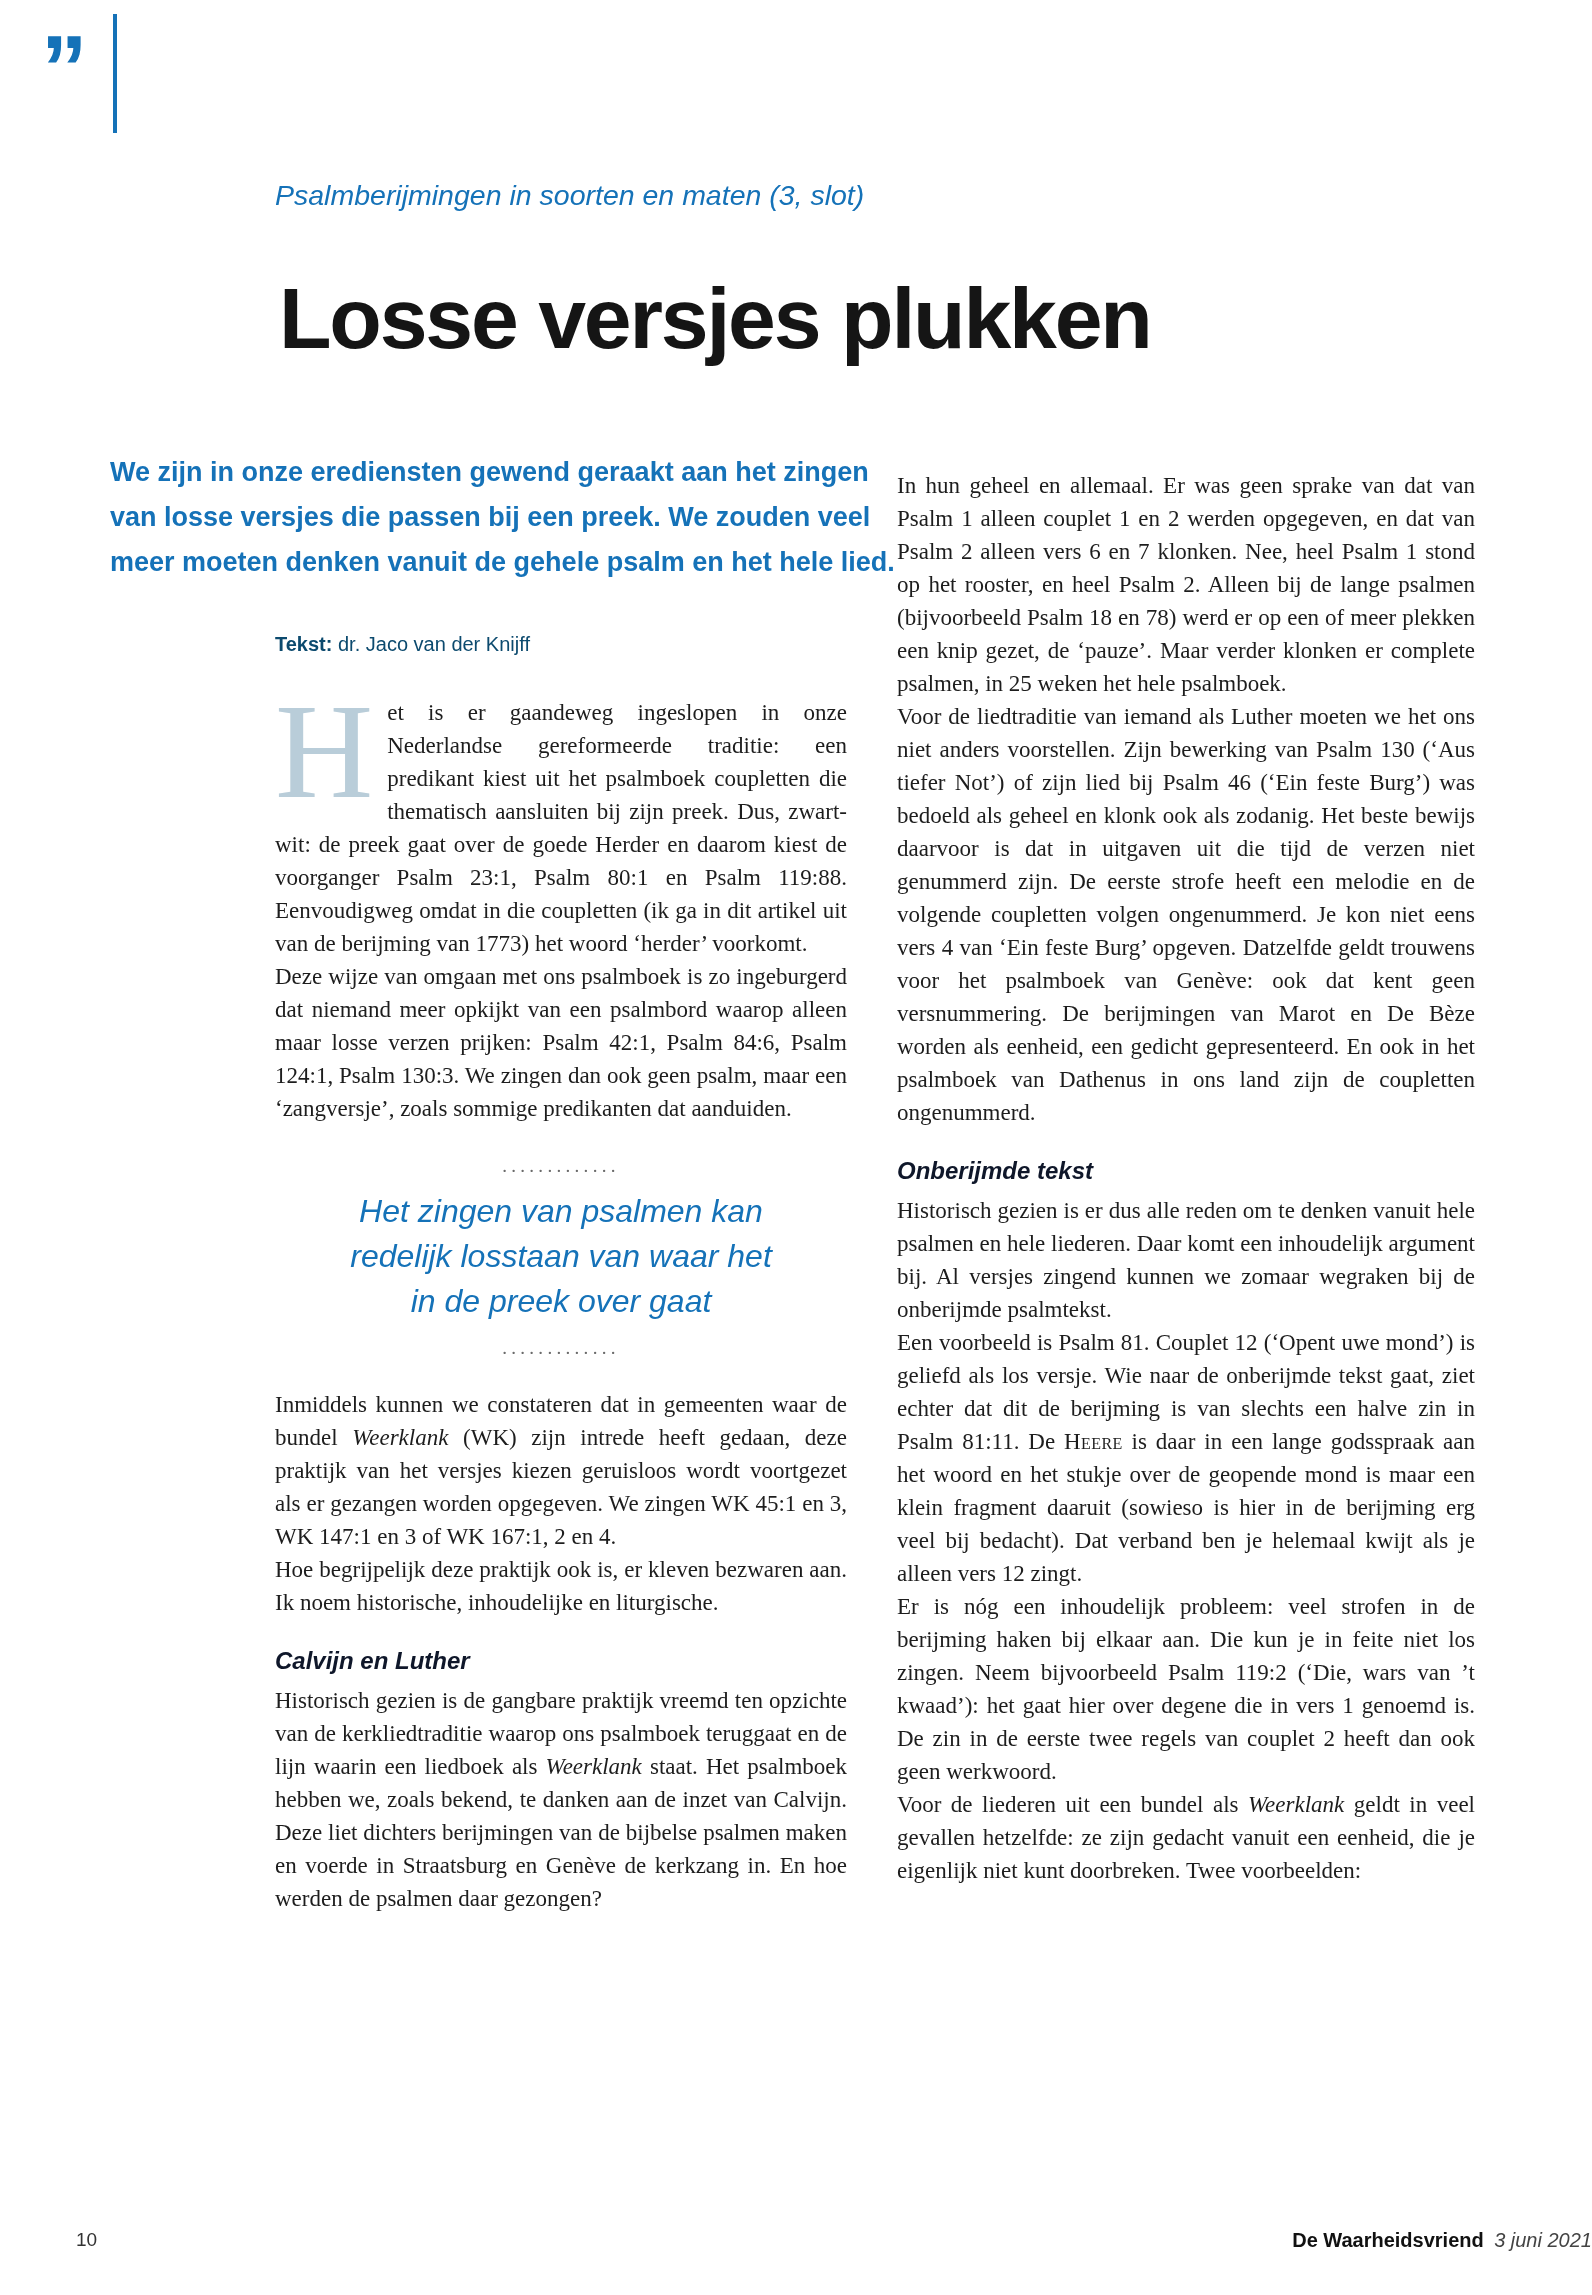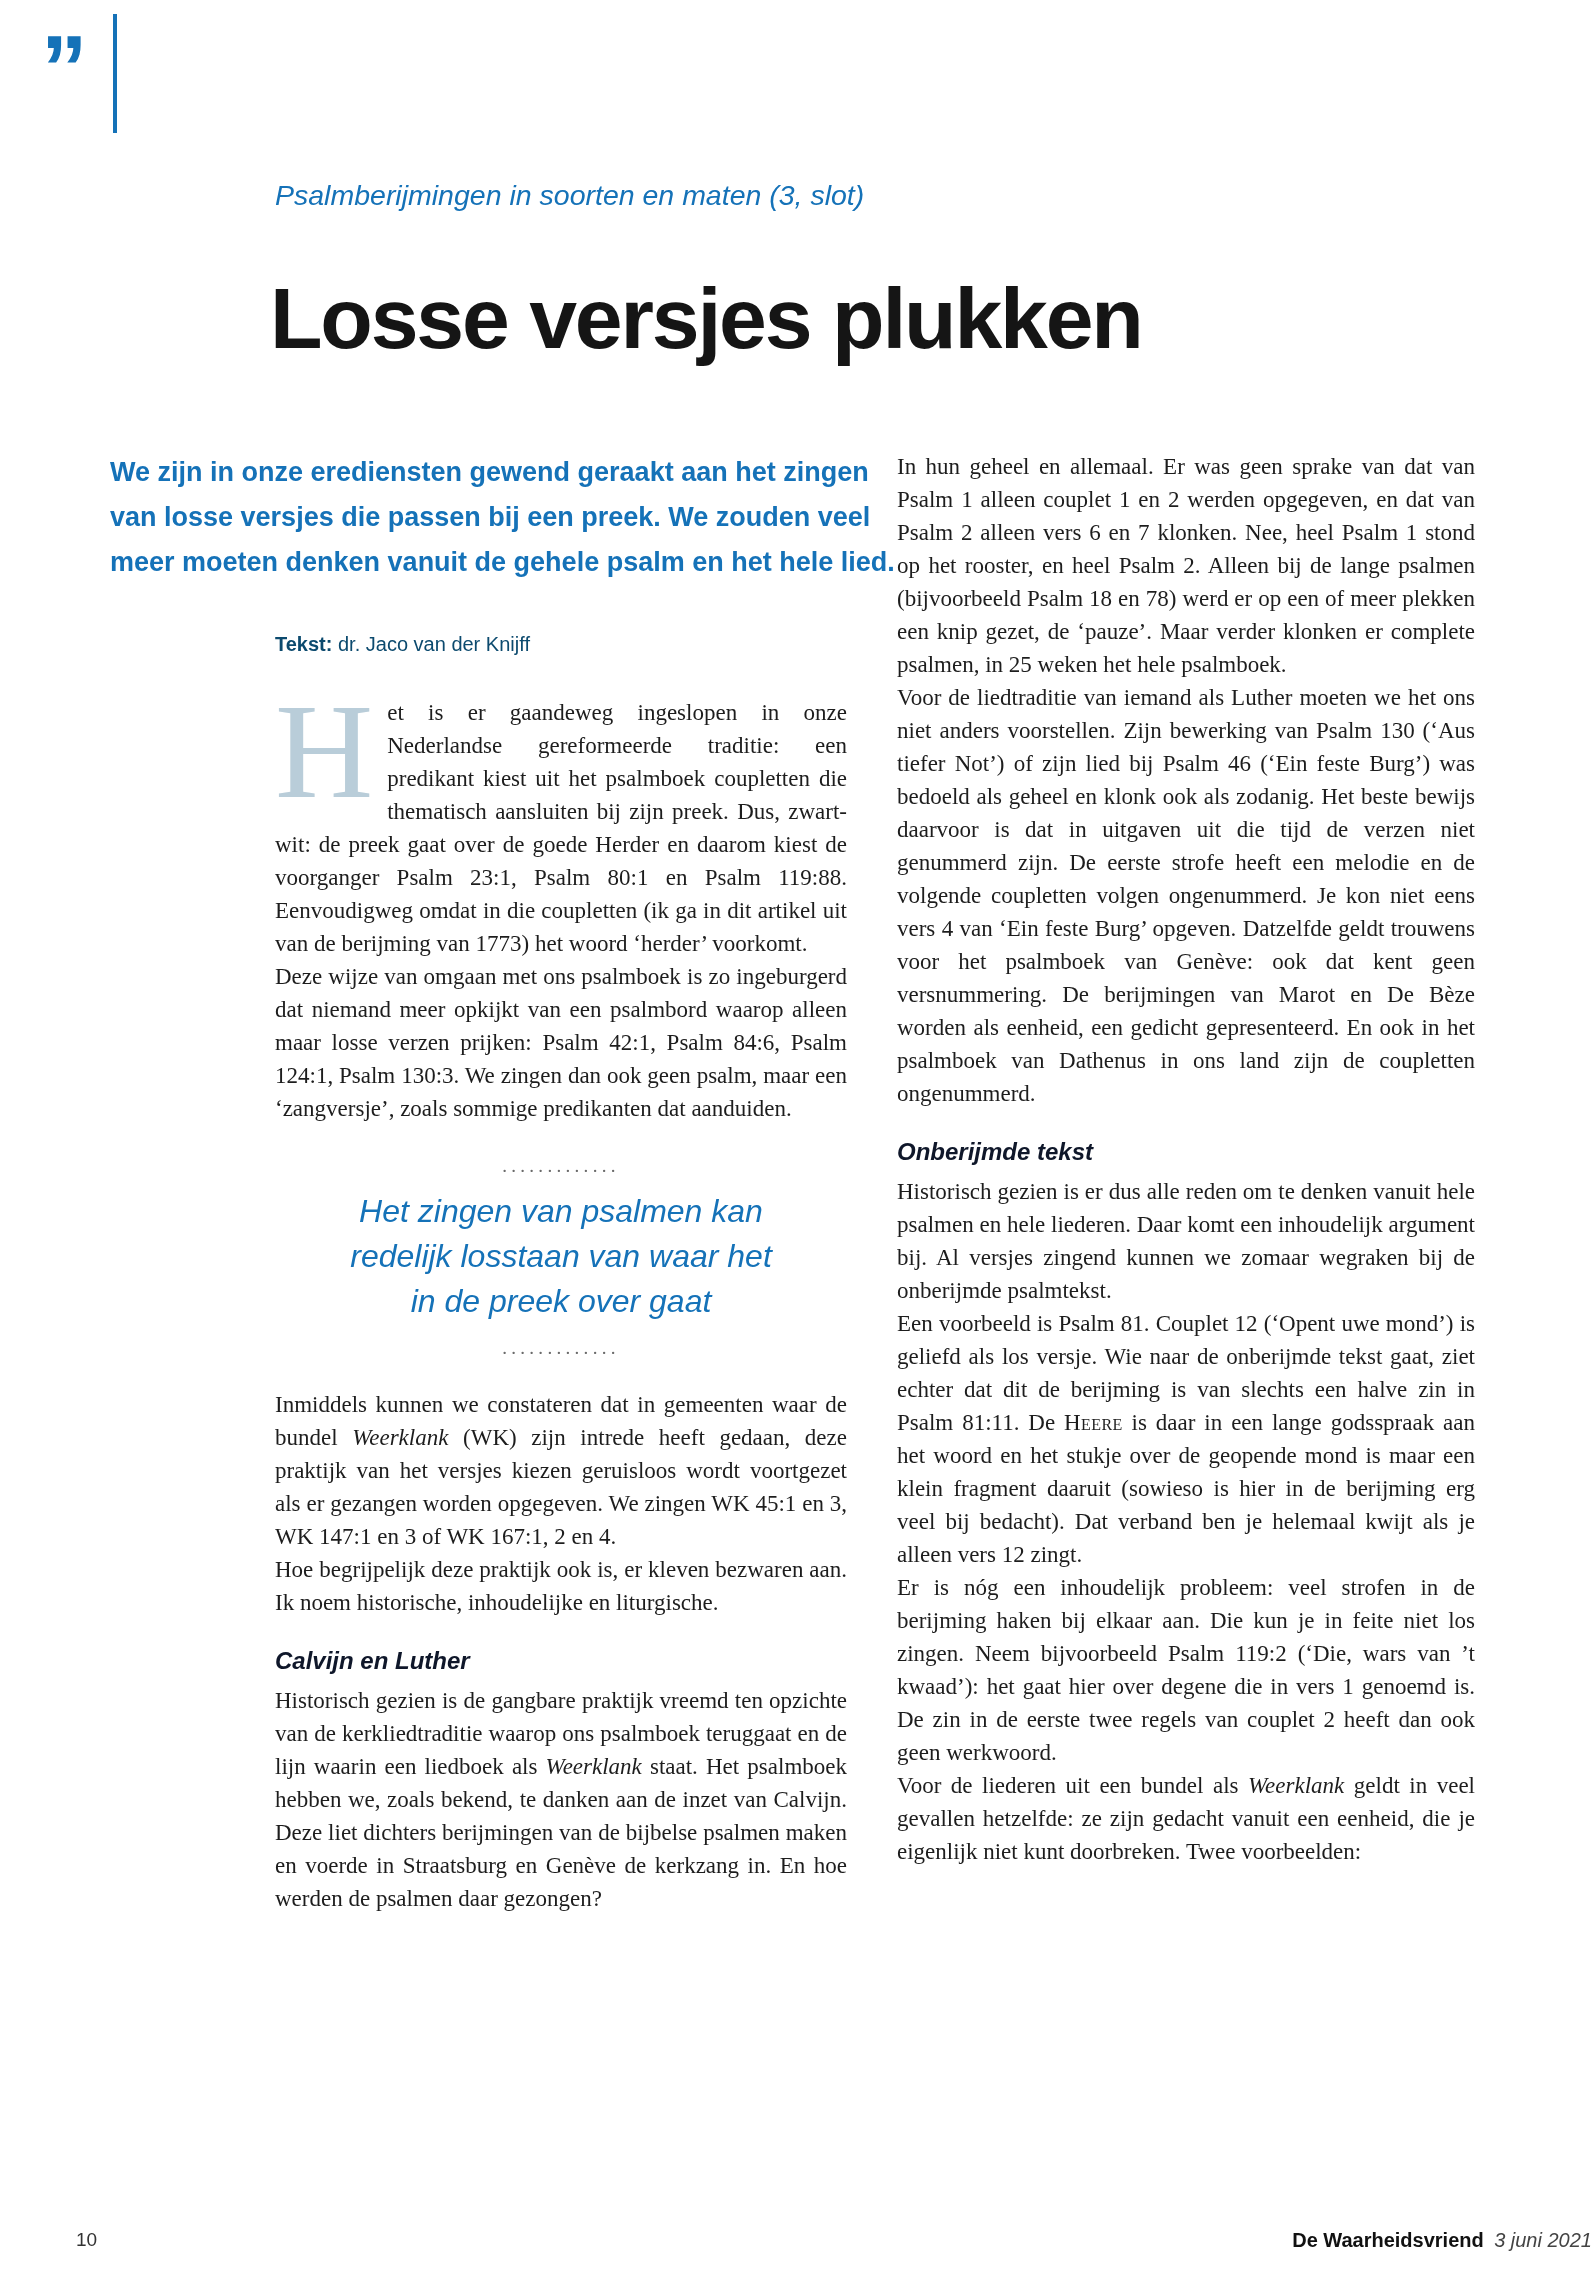--- a/index.html
+++ b/index.html
@@ -22,41 +22,41 @@
     width:4.3px; height:119px; background:#1572b8;
   }
 
   
   #kicker {
     position:absolute; left:275px; top:179px;
     font-family:"Liberation Sans", sans-serif;
     font-style:italic; font-size:28.5px; color:#1572b8;
   }
   #title {
-    position:absolute; left:270px; top:273px;
+    position:absolute; left:279px; top:273px;
     font-family:"Liberation Sans", sans-serif;
     font-size:86px; font-weight:bold; letter-spacing:-2.2px;
     line-height:1.05; color:#151515; white-space:nowrap;
   }
   #intro {
     position:absolute; left:110px; top:450px; width:803px;
     font-family:"Liberation Sans", sans-serif;
     font-weight:bold; font-size:27px; line-height:45px;
     color:#1572b8; white-space:pre-line;
   }
   #byline {
     position:absolute; left:275px; top:633px;
     font-family:"Liberation Sans", sans-serif;
     font-size:20px; color:#0c4a6e;
   }
   #byline .byline-label { font-weight:bold; }
 
   
   #col-left  { position:absolute; left:275px;  top:696px; width:572px; }
-  #col-right { position:absolute; left:897px; top:450px; width:578px; }
+  #col-right { position:absolute; left:897px; top:469px; width:578px; }
 
   .body-p {
     font-family:"Liberation Serif", serif;
     font-size:23px; line-height:33px;
     text-align:justify; color:#1d1d1d;
   }
   .dropcap {
     float:left;
     font-family:"Liberation Serif", serif;
     font-size:136px; line-height:97px;

